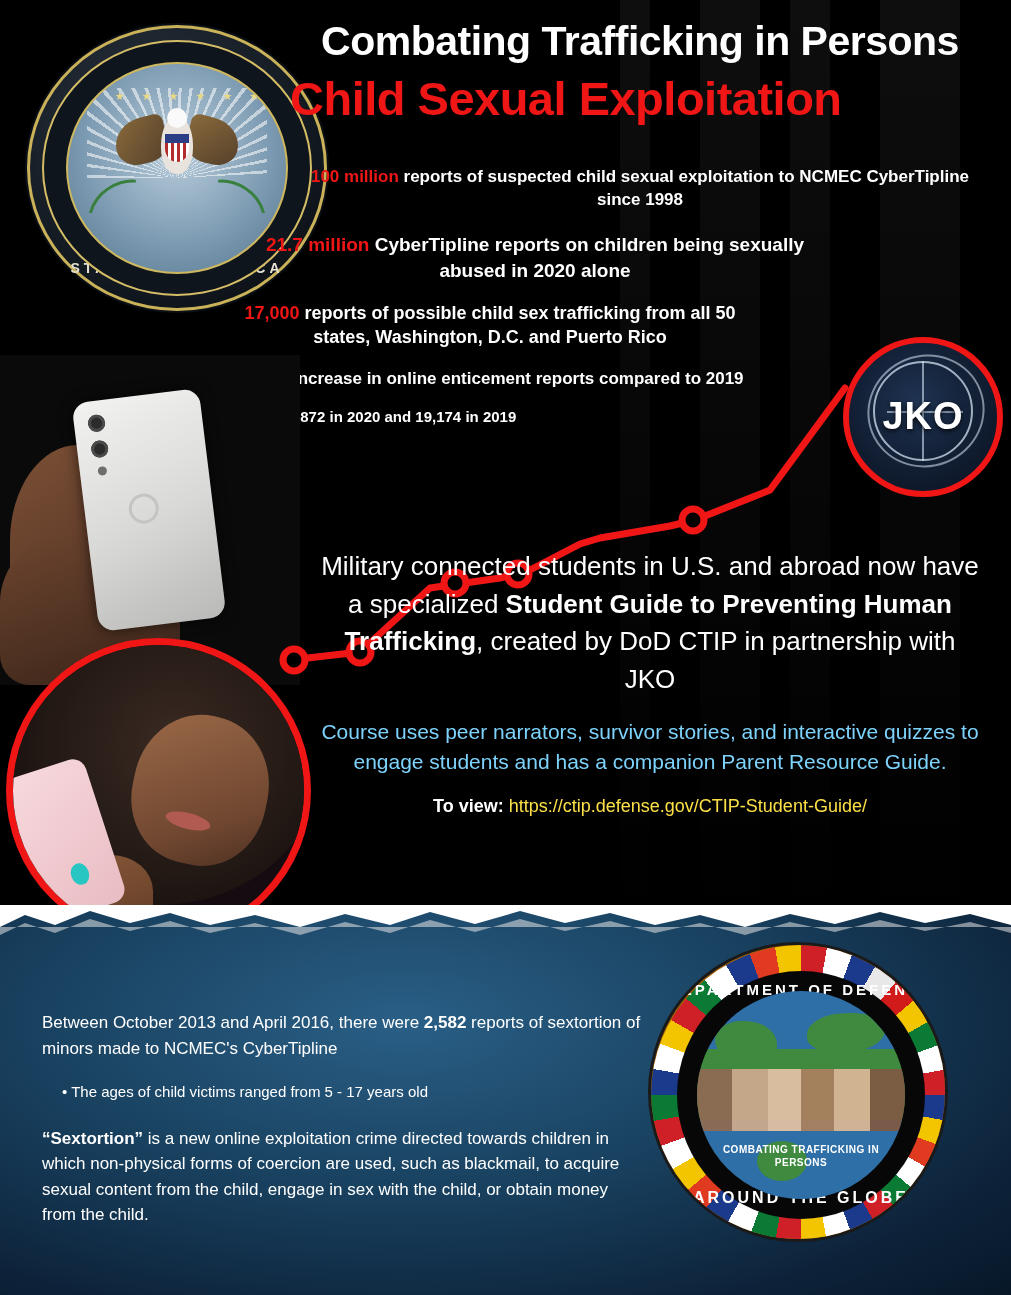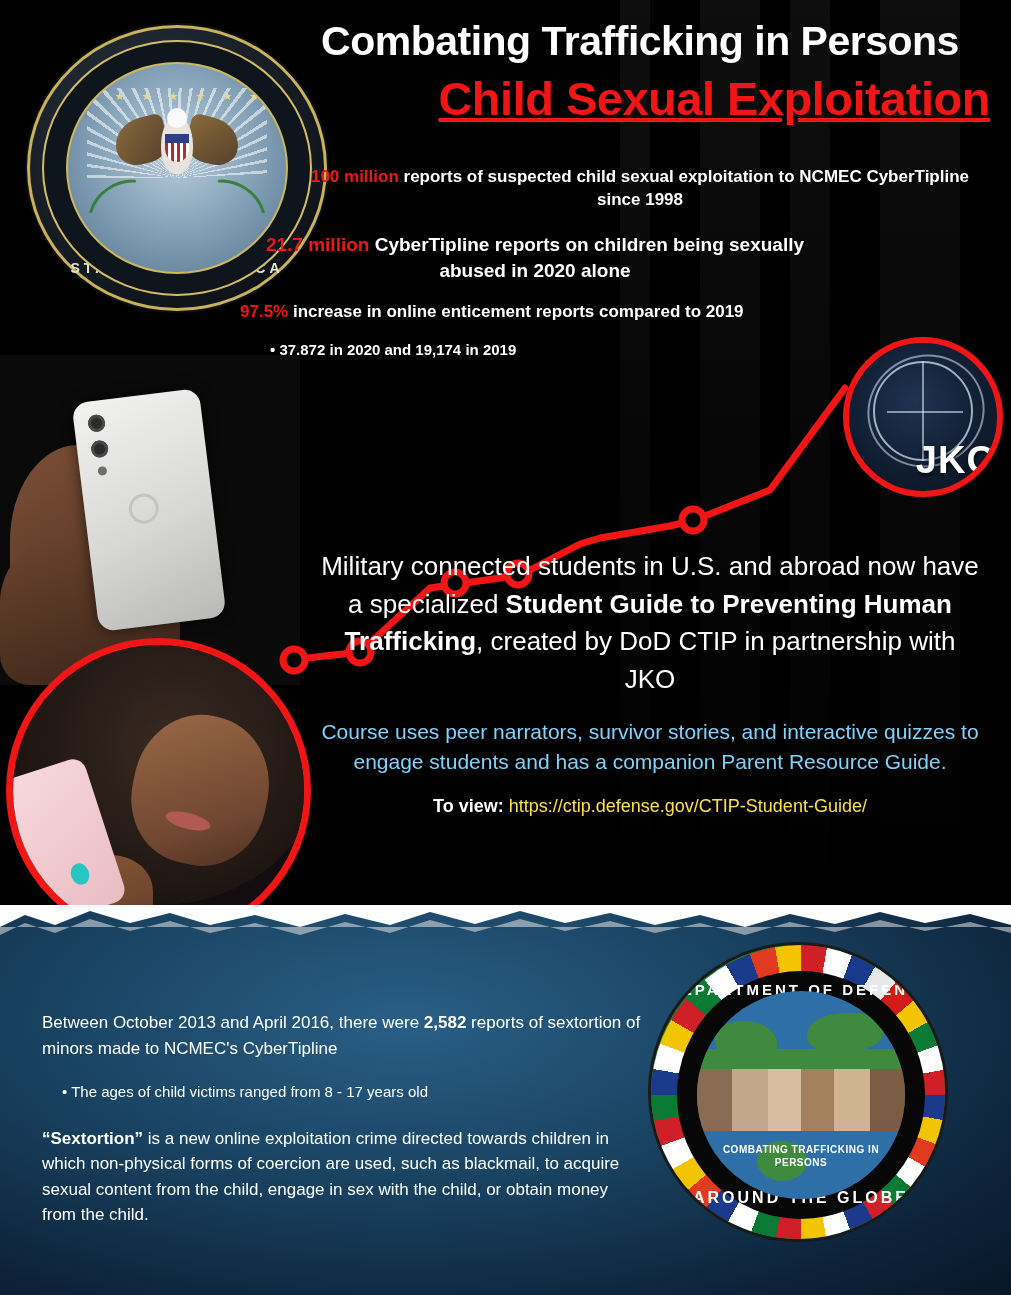--- a/index.html
+++ b/index.html
@@ -142,27 +142,26 @@
     color: #ffffff;
     font-size: 41px;
     font-weight: bold;
     letter-spacing: -0.5px;
     line-height: 1.05;
   }
   .title-sub {
     position: absolute;
     left: 290px; top: 74px;
     width: 700px;
-    text-align: right;
+    text-align: left;
     color: #f01616;
     font-size: 47px;
     font-weight: bold;
     letter-spacing: -0.5px;
     line-height: 1.05;
-    text-decoration: underline;
   }
 
   
   .stats { position: absolute; left: 240px; top: 166px; width: 730px; }
   .stat { color: #ffffff; margin-bottom: 16px; }
   .stat .num { color: #f01616; font-weight: bold; }
   .stat .txt { font-weight: bold; }
   .stat-1 { font-size: 17px; line-height: 1.35; text-align: center; padding-left: 70px; }
   .stat-2 { font-size: 19px; line-height: 1.35; text-align: center; padding-left: 10px; padding-right: 150px; margin-top: 20px;}
   .stat-3 { font-size: 18px; line-height: 1.35; text-align: center; padding-right: 230px; margin-top: 18px;}
@@ -285,25 +284,24 @@
   }
   .jko-arc {
     position: absolute; left: 18px; top: 12px;
     width: 118px; height: 112px;
     border: 2px solid rgba(220,232,245,0.55);
     border-radius: 50%;
     transform: rotate(-22deg);
   }
   .jko-text {
     position: absolute; left: 0; top: 52px;
-    width: 100%; text-align: right;
+    width: 100%; text-align: center;
     color: #ffffff; font-weight: bold;
     font-size: 38px; letter-spacing: 1px;
     text-shadow: 0 2px 5px rgba(0,0,0,0.8);
-    margin-top: 44px;
   }
 
   
   .chart-svg {
     position: absolute;
     left: 250px; top: 330px;
     width: 680px; height: 360px;
     pointer-events: none;
   }
 
@@ -356,21 +354,21 @@
   .bt-2 { font-size: 15px; line-height: 1.5; margin-top: 20px; padding-left: 20px; }
   .bt-3 { font-size: 17px; line-height: 1.5; margin-top: 22px; }
   .bt-3 b { font-weight: bold; }
 
   
   .ctip-seal {
     position: absolute;
     left: 648px; top: 942px;
     width: 300px; height: 300px;
     border-radius: 50%;
-    background: #15803d;
+    background: #a16207;
     border: 3px solid #1a1a1a;
     overflow: hidden;
   }
   .ctip-flagring {
     position: absolute; left: 0; top: 0;
     width: 300px; height: 300px;
     border-radius: 50%;
     background: conic-gradient(
       #cf2027 0deg 10deg, #ffffff 10deg 20deg, #1b3a8c 20deg 30deg,
       #e8e8e8 30deg 40deg, #d11a1a 40deg 50deg, #f2c500 50deg 60deg,
@@ -468,20 +466,23 @@
   <div class="title-main">Combating Trafficking in Persons</div>
   <div class="title-sub">Child Sexual Exploitation</div>
 
   <div class="stats">
     <div class="stat stat-1">
       <span class="num">100 million</span><span class="txt"> reports of suspected child sexual exploitation to NCMEC CyberTipline since 1998</span>
     </div>
     <div class="stat stat-2">
       <span class="num">21.7 million</span><span class="txt"> CyberTipline reports on children being sexually abused in 2020 alone</span>
     </div>
+    <div class="stat stat-3">
+      <span class="num">17,000</span><span class="txt"> reports of possible child sex trafficking from all 50 states, Washington, D.C. and Puerto Rico</span>
+    </div>
     <div class="stat stat-4">
       <span class="num">97.5%</span><span class="txt"> increase in online enticement reports compared to 2019</span>
     </div>
     <div class="stat stat-5">
       <span class="txt">• 37,872 in 2020 and 19,174 in 2019</span>
     </div>
   </div>
 
   <div class="phone-photo">
     <div class="hand"></div>
@@ -535,21 +536,21 @@
     <svg class="torn" viewBox="0 0 1011 40" preserveAspectRatio="none">
       <path d="M0,22 L25,10 L55,20 L90,6 L130,18 L170,8 L210,20 L255,10 L300,22 L345,9 L390,20 L430,7 L475,19 L520,6 L565,18 L610,8 L655,20 L700,10 L745,22 L790,9 L835,19 L880,7 L925,18 L970,9 L1011,20 L1011,0 L0,0 Z" fill="#ffffff"></path>
       <path d="M0,30 L25,18 L55,28 L90,14 L130,26 L170,16 L210,28 L255,18 L300,30 L345,17 L390,28 L430,15 L475,27 L520,14 L565,26 L610,16 L655,28 L700,18 L745,30 L790,17 L835,27 L880,15 L925,26 L970,17 L1011,28 L1011,22 L0,22 Z" fill="#e6e6e6" opacity="0.55"></path>
     </svg>
   </div>
 
   <div class="blue-text">
     <div class="bt-1">
       <span>Between October 2013 and April 2016, there were </span><b>2,582</b><span> reports of sextortion of minors made to NCMEC's CyberTipline</span>
     </div>
-    <div class="bt-2">• The ages of child victims ranged from 8 - 17 years old</div>
+    <div class="bt-2">• The ages of child victims ranged from 5 - 17 years old</div>
     <div class="bt-3">
       <b>“Sextortion”</b><span> is a new online exploitation crime directed towards children in which non-physical forms of coercion are used, such as blackmail, to acquire sexual content from the child, engage in sex with the child, or obtain money from the child.</span>
     </div>
   </div>
 
   <div class="ctip-seal">
     <div class="ctip-flagring"></div>
     <div class="ctip-blackring"></div>
     <div class="ctip-ring-top">DEPARTMENT OF DEFENSE</div>
     <div class="ctip-ring-bottom">AROUND THE GLOBE</div>

